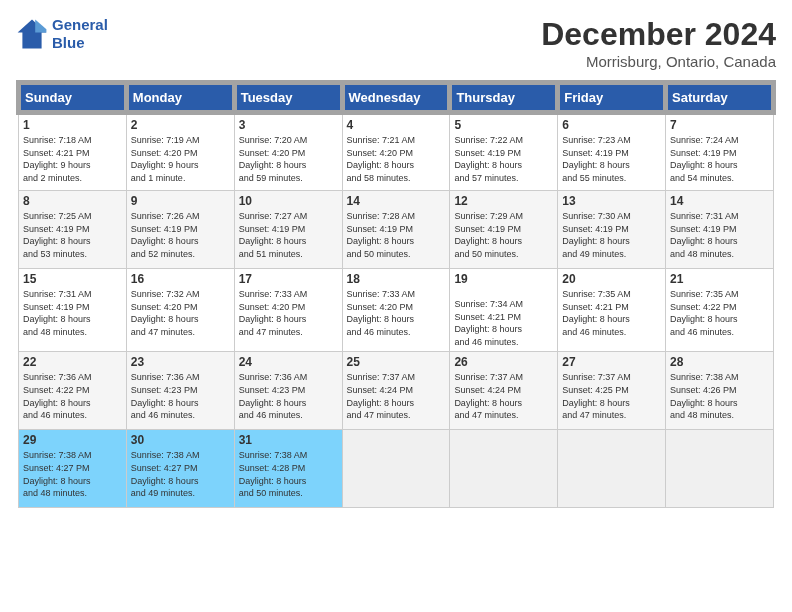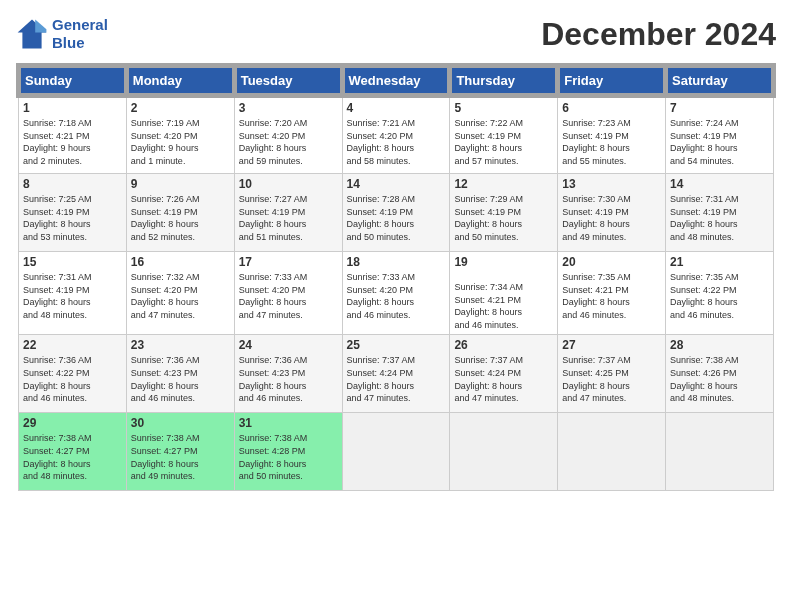--- a/index.html
+++ b/index.html
@@ -62,21 +62,21 @@
       padding: 3px 4px;
       font-size: 9.5px;
       color: #333;
       height: 78px;
       background: #fff;
     }
     .calendar tr:nth-child(even) td {
       background: #f5f5f5;
     }
     .calendar tr.last-row td {
-      background: #86efac;
+      background: #7dd3fc;
     }
     .day-num {
       font-size: 12px;
       font-weight: bold;
       display: block;
       margin-bottom: 2px;
     }
     .day-info {
       font-size: 9px;
       line-height: 1.4;
@@ -98,20 +98,21 @@
       </svg>
       <div>
         <div style="font-size:15px;font-weight:bold;color:#333;line-height:1.2;">
           <span style="color:#2a5caa;">General</span>
         </div>
         <div style="font-size:15px;font-weight:bold;color:#2a5caa;line-height:1.2;">Blue</div>
       </div>
     </div>
     <div class="title-block">
       <div class="main-title">December 2024</div>
+      <div class="sub-title">Morrisburg, Ontario, Canada</div>
     </div>
   </div>
 
   <table class="calendar">
     <thead>
       <tr>
         <th>Sunday</th>
         <th>Monday</th>
         <th>Tuesday</th>
         <th>Wednesday</th>

